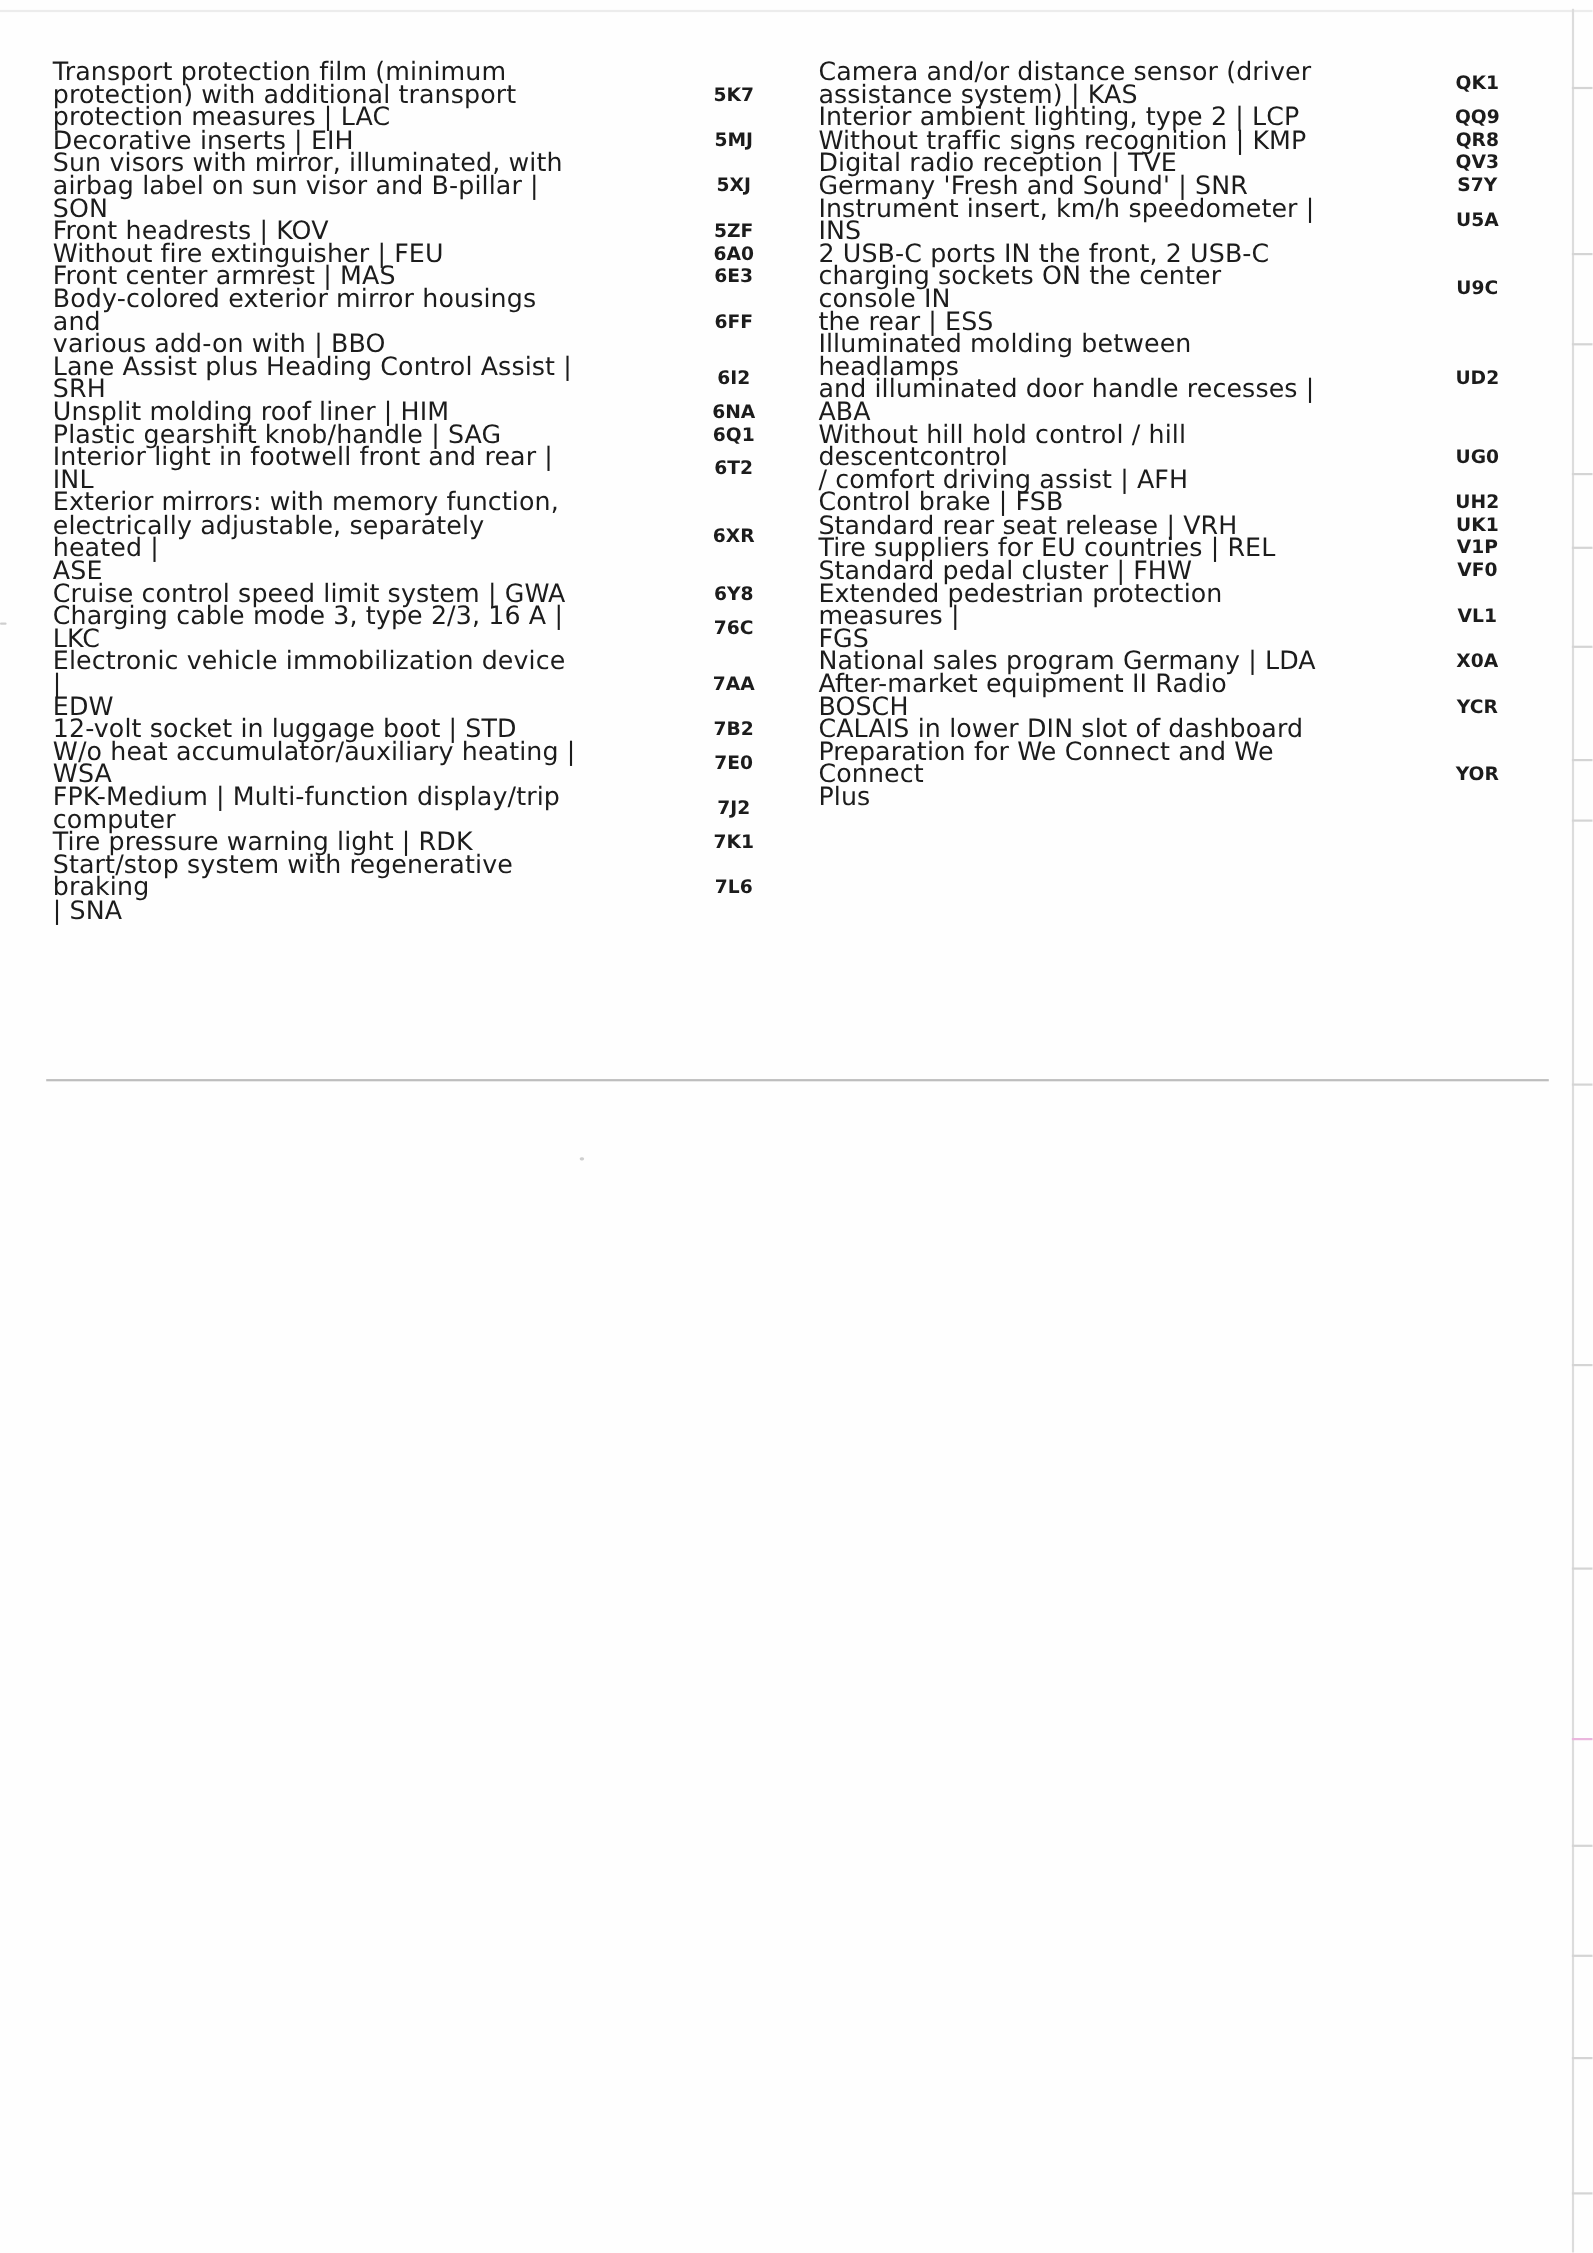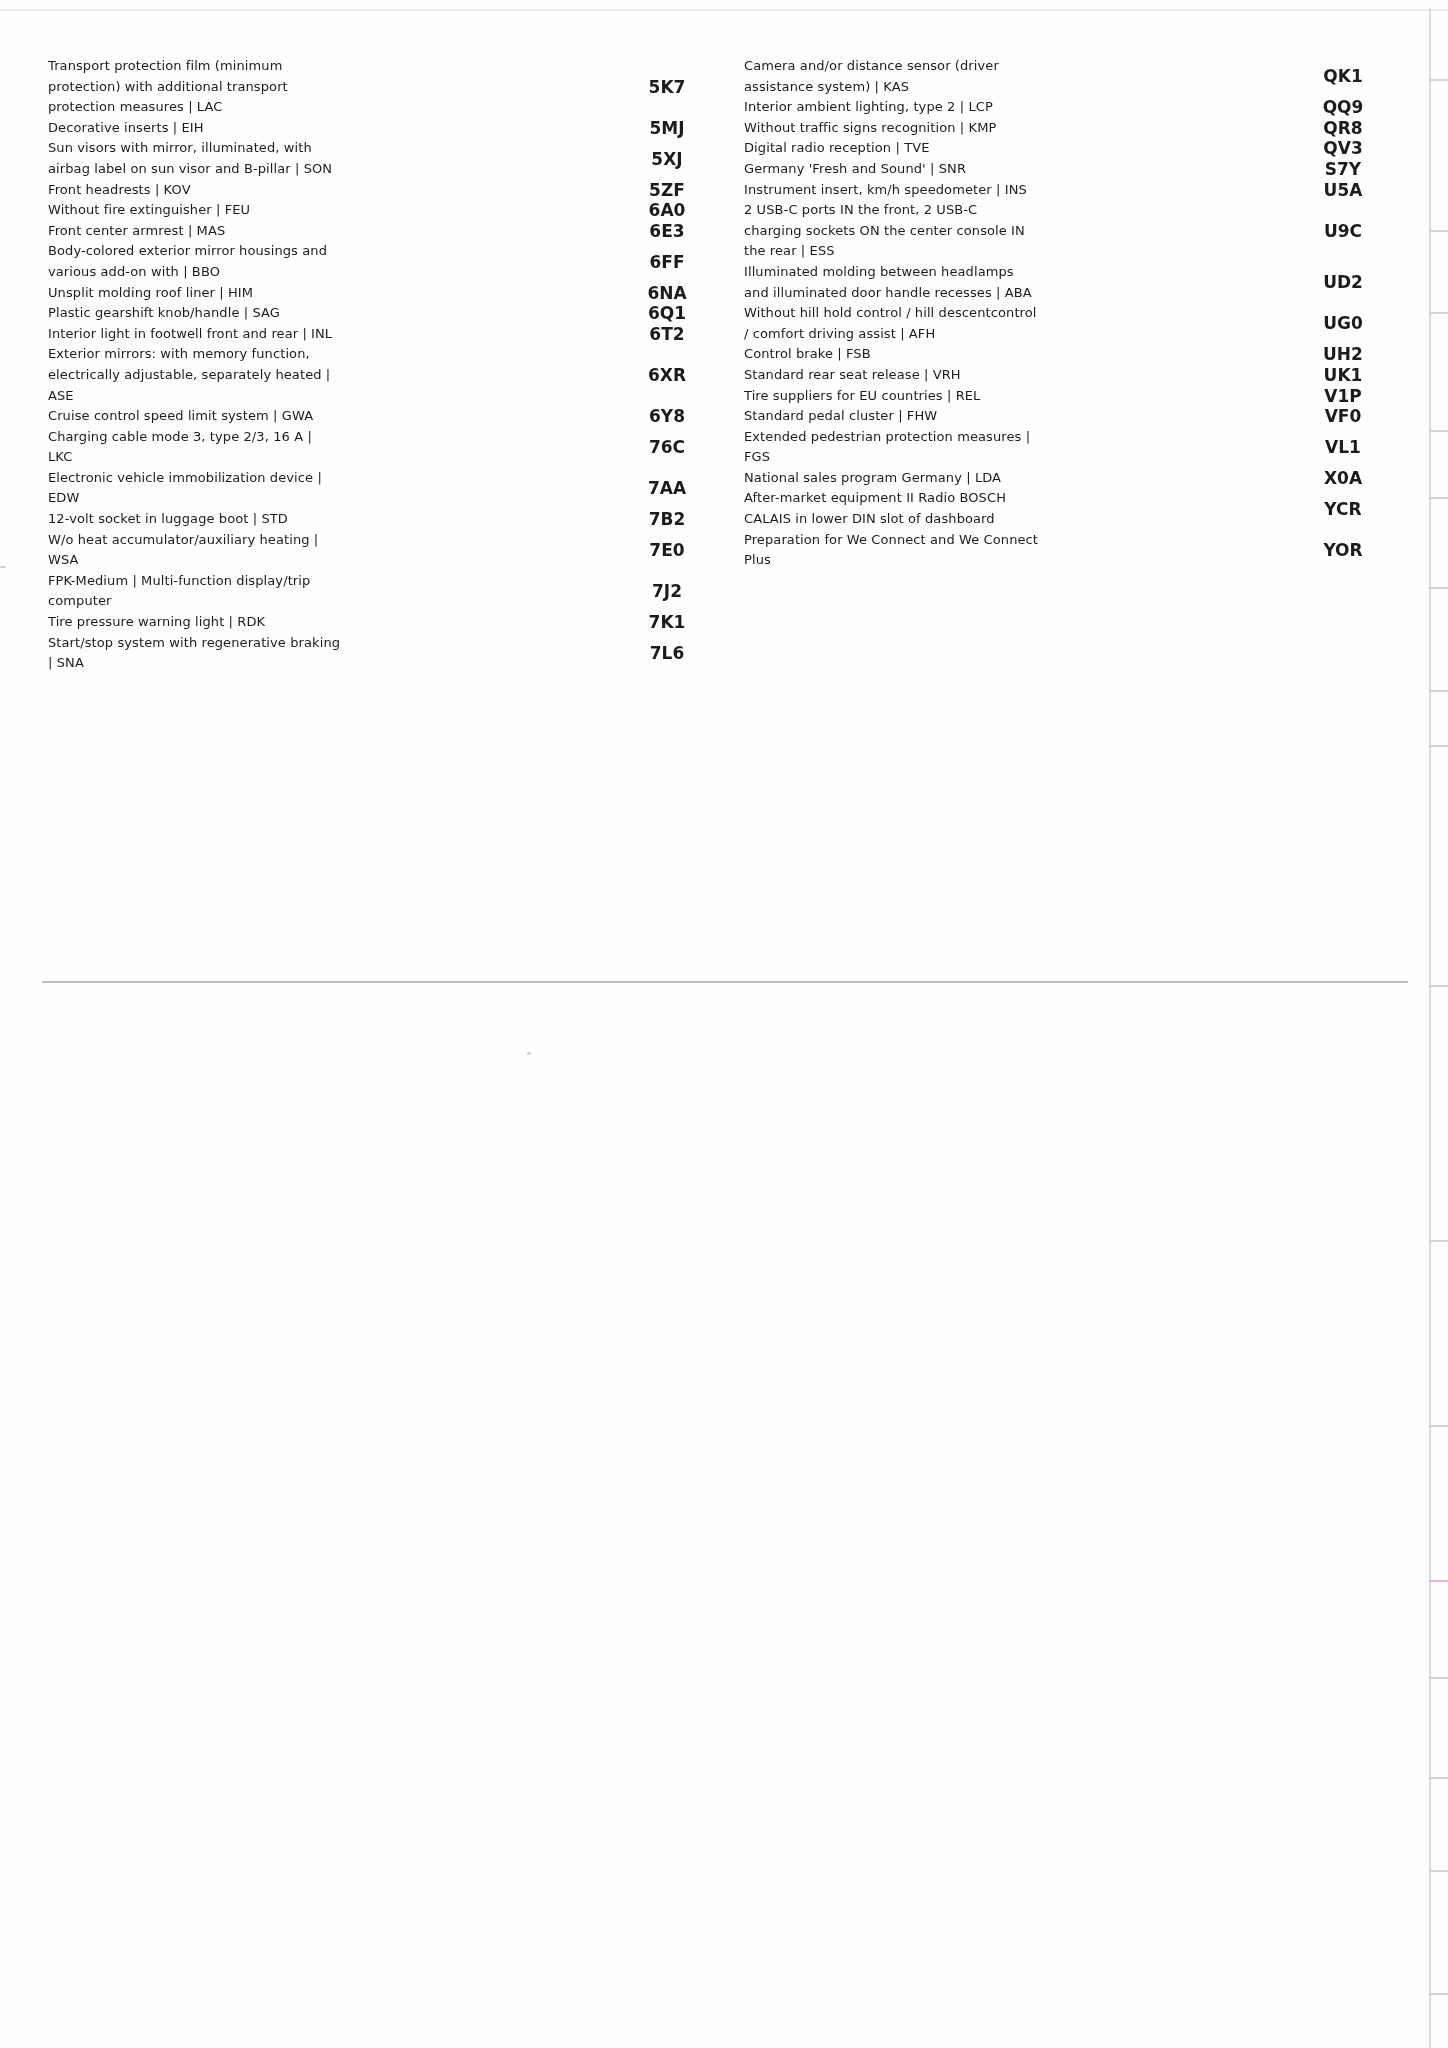--- a/index.html
+++ b/index.html
@@ -11,21 +11,21 @@
     font-family: "DejaVu Sans", sans-serif;
     color: #1c1c1c;
     overflow: hidden;
   }
   .group { position: absolute; top: 56px; }
   .group-left  { left: 48px;  width: 676px; }
   .group-right { left: 744px; width: 662px; }
   .row { display: flex; align-items: center; }
   .desc {
     white-space: pre-line;
-    font-size: 13px;
+    font-size: 23px;
     line-height: 20.6px;
     letter-spacing: 0.1px;
   }
   .group-left  .desc { width: 478px; }
   .group-right .desc { width: 458px; }
   .code {
     font-weight: bold;
     font-size: 17px;
     line-height: 20.6px;
     text-align: center;
@@ -87,20 +87,25 @@
         <div class="code">6A0</div>
       </div>
       <div class="row">
         <div class="desc">Front center armrest | MAS</div>
         <div class="code">6E3</div>
       </div>
       <div class="row">
         <div class="desc">Body-colored exterior mirror housings and
 various add-on with | BBO</div>
         <div class="code">6FF</div>
+      </div>
+      <div class="row">
+        <div class="desc">Lane Assist plus Heading Control Assist |
+SRH</div>
+        <div class="code">6I2</div>
       </div>
       <div class="row">
         <div class="desc">Unsplit molding roof liner | HIM</div>
         <div class="code">6NA</div>
       </div>
       <div class="row">
         <div class="desc">Plastic gearshift knob/handle | SAG</div>
         <div class="code">6Q1</div>
       </div>
       <div class="row">

